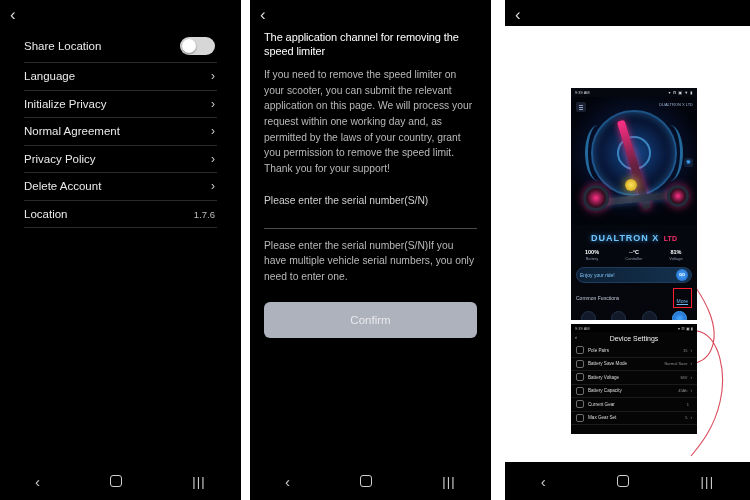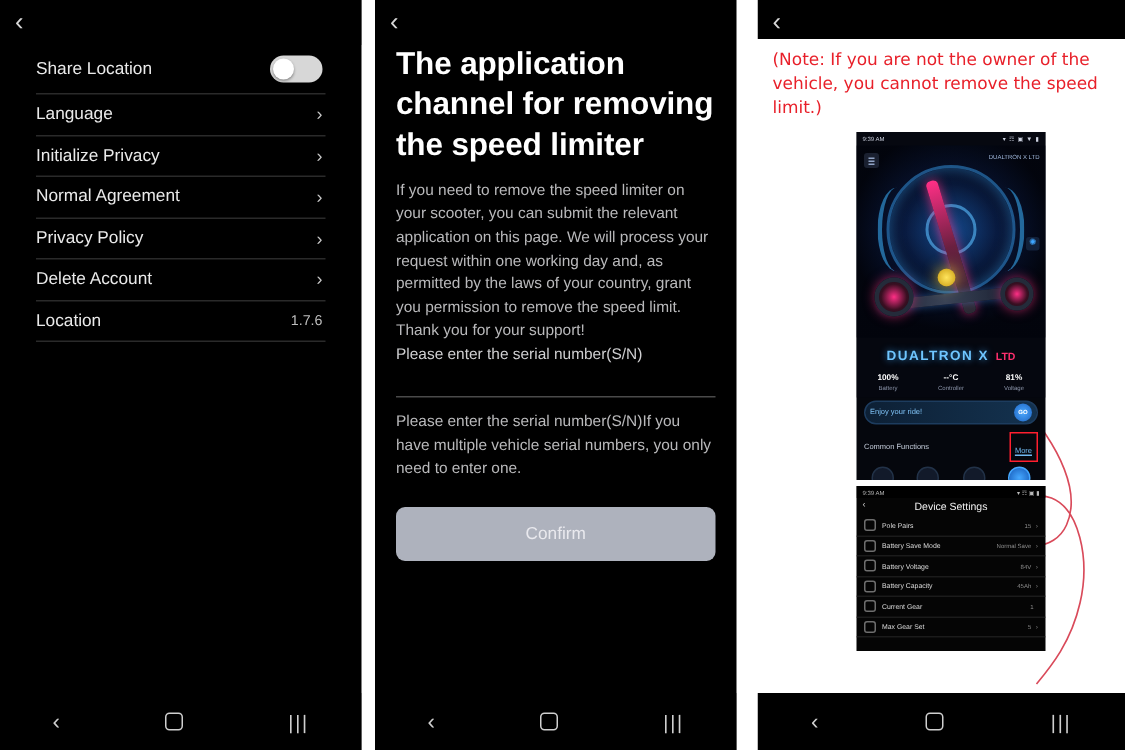--- a/index.html
+++ b/index.html
@@ -41,24 +41,24 @@
   .navbar { position:absolute; left:0; bottom:0; width:100%; height:38px;
             background:#000; display:flex; align-items:center; justify-content:space-around; }
   .nav-ic { color:#cfcfcf; display:flex; align-items:center; justify-content:center; }
   .nav-back { font-size:15px; font-weight:300; }
   .nav-home { width:12px; height:12px; border:1.3px solid #cfcfcf; border-radius:3px; }
   .nav-rec { letter-spacing:1.2px; font-size:13px; }
 
   
   .hdr2 { height:28px; position:relative; }
   .body2 { padding:0 14px; }
-  .h2title { color:#fff; font-size:21px; font-weight:bold; line-height:1.28;
+  .h2title { color:#fff; font-size:11px; font-weight:normal; line-height:1.28;
              margin-top:2px; letter-spacing:-.1px; }
   .para { color:#b9b9bb; font-size:10.3px; line-height:1.52; margin-top:9px; }
-  .para2 { color:#cfcfd1; font-size:10.3px; margin-top:2px; }
+  .para2 { color:#cfcfd1; font-size:10.3px; margin-top:18px; }
   .field { margin-top:22px; border-bottom:1px solid #4a4a4a; height:1px; }
   .hint { color:#b9b9bb; font-size:10.3px; line-height:1.5; margin-top:9px; }
   .confirm { margin-top:18px; height:36px; border-radius:6px; background:#aeb2bd;
              display:flex; align-items:center; justify-content:center;
              color:#e9e9ee; font-size:11.5px; }
 
   
   .hdr3 { height:26px; background:#000; position:relative; }
   .note { color:#e8202a; font-size:11.3px; line-height:1.42; padding:6px 8px 0 10px;
           font-family:"DejaVu Sans", sans-serif; }
@@ -244,21 +244,20 @@
     </div>
   </div>
 
   <div class="gap2"></div>
 
   <div class="panel p3">
     <div class="hdr3">
       <div class="back-chev">‹</div>
     </div>
 
-    <div class="note">(Note: If you are not the owner of the vehicle, you cannot remove the speed limit.)</div>
 
     <svg class="redline" viewBox="0 0 245 500">
       <path d="M170 262 C 205 300, 215 330, 206 350 C 198 368, 172 368, 168 352
                C 164 336, 180 326, 196 332 C 214 339, 222 372, 215 402
                C 209 428, 196 444, 186 456" fill="none" stroke="#d94a5a" stroke-width="1.1"></path>
     </svg>
 
     <div class="shotwrap">
 
       <div class="shot shot1">

